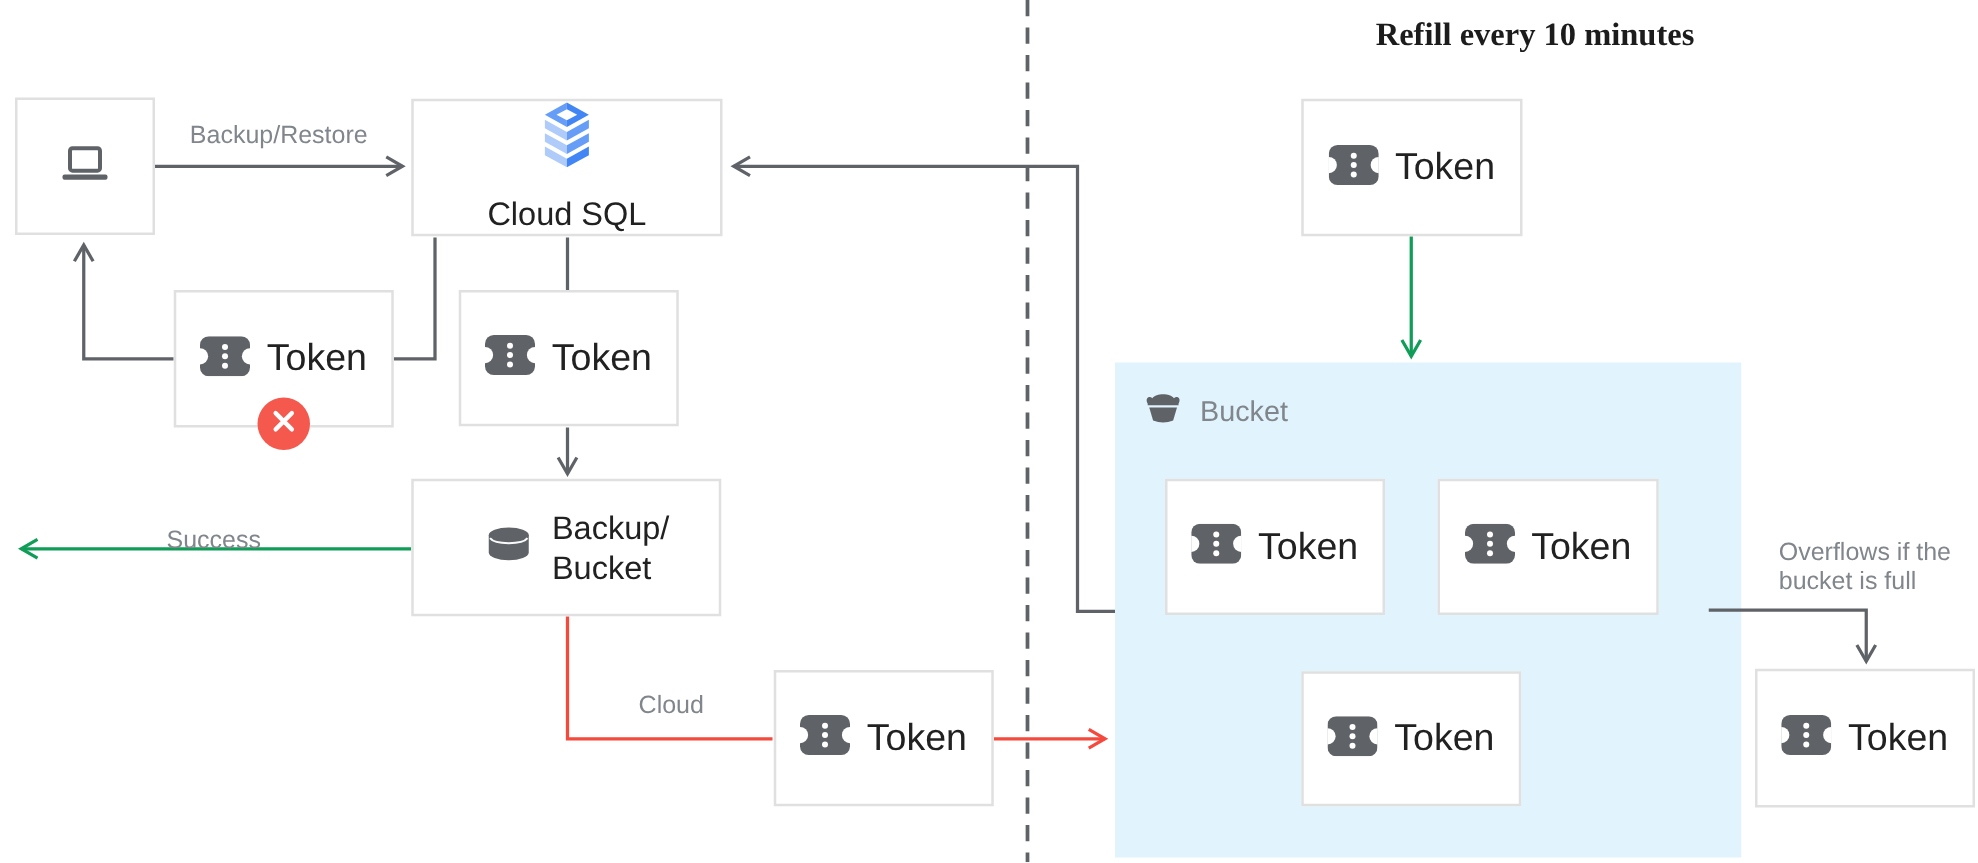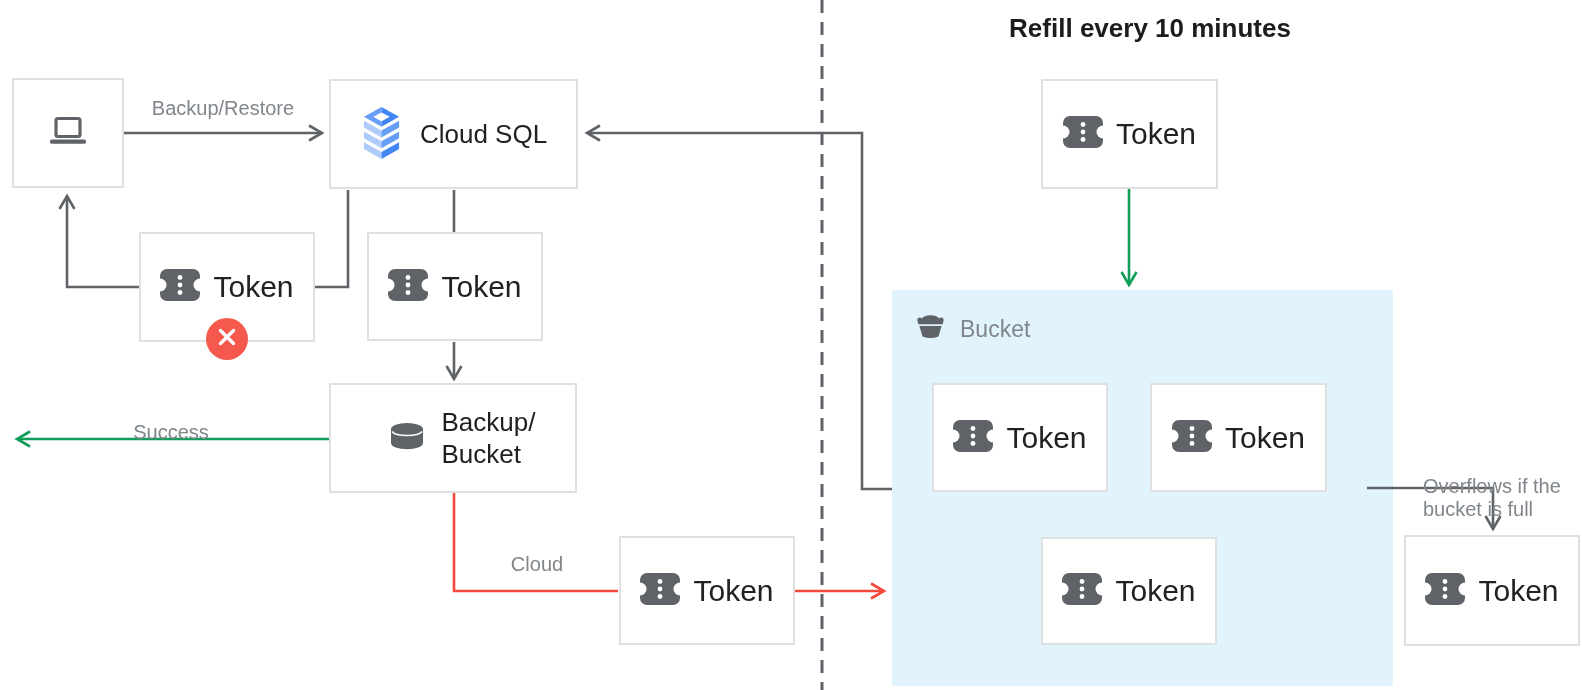--- a/index.html
+++ b/index.html
@@ -94,21 +94,21 @@
 
   <div class="node" style="left:12px; top:78px; width:112px; height:110px;">
     <span>
       <svg width="40" height="30" viewBox="0 0 40 30">
         <rect x="8" y="2.5" width="24" height="18" rx="2" fill="none" style="stroke:var(--icon_gray,#5f6368)" stroke-width="3.2"></rect>
         <rect x="2" y="23.5" width="36" height="4.2" rx="1.6" style="fill:var(--icon_gray,#5f6368)"></rect>
       </svg>
     </span>
   </div>
 
-  <div class="node" style="left:329px; top:79px; width:249px; height:110px; gap:17px;">
+  <div class="node" style="left:329px; top:79px; width:249px; height:110px; gap:17px;flex-direction:column;">
     <span>
       <svg width="43" height="53" viewBox="0 0 44 54">
         <polygon points="22,1 4,11 22,21" style="fill:var(--cloud_sql_mid,#669df6)"></polygon>
         <polygon points="22,1 40,11 22,21" style="fill:var(--cloud_sql_dark,#4285f4)"></polygon>
         <polygon points="22,6.5 30.5,11 22,15.5 13.5,11" fill="#ffffff"></polygon>
         <path d="M4,15 L22,25 L22,32 L4,22 Z" style="fill:var(--cloud_sql_light,#aecbfa)"></path>
         <path d="M22,25 L40,15 L40,22 L22,32 Z" style="fill:var(--cloud_sql_mid,#669df6)"></path>
         <path d="M4,26 L22,36 L22,43 L4,33 Z" style="fill:var(--cloud_sql_light,#aecbfa)"></path>
         <path d="M22,36 L40,26 L40,33 L22,43 Z" style="fill:var(--cloud_sql_mid,#669df6)"></path>
         <path d="M4,37 L22,47 L22,54 L4,44 Z" style="fill:var(--cloud_sql_light,#aecbfa)"></path>
@@ -245,19 +245,19 @@
         <circle cx="20" cy="16" r="2.4" fill="#ffffff"></circle>
         <circle cx="20" cy="23.5" r="2.4" fill="#ffffff"></circle>
       </svg>
     </span>
     <span class="token-label">Token</span>
   </div>
 
   <div class="gray-label centered" style="left:223px; top:97px;">Backup/Restore</div>
   <div class="gray-label centered" style="left:171px; top:421px;">Success</div>
   <div class="gray-label centered" style="left:537px; top:553px;">Cloud</div>
-  <div class="gray-label" style="left:1423px; top:431px; line-height:23px;margin-top:44px;">
+  <div class="gray-label" style="left:1423px; top:431px; line-height:23px;">
     <div>Overflows if the</div>
     <div>bucket is full</div>
   </div>
-  <div class="heading" style="left:1150px; top:13px;">Refill every 10 minutes</div>
+  <div class="heading" style="left:1228px; top:13px;font-family:Liberation Serif, serif;">Refill every 10 minutes</div>
 
 </div>
 
 </body></html>

